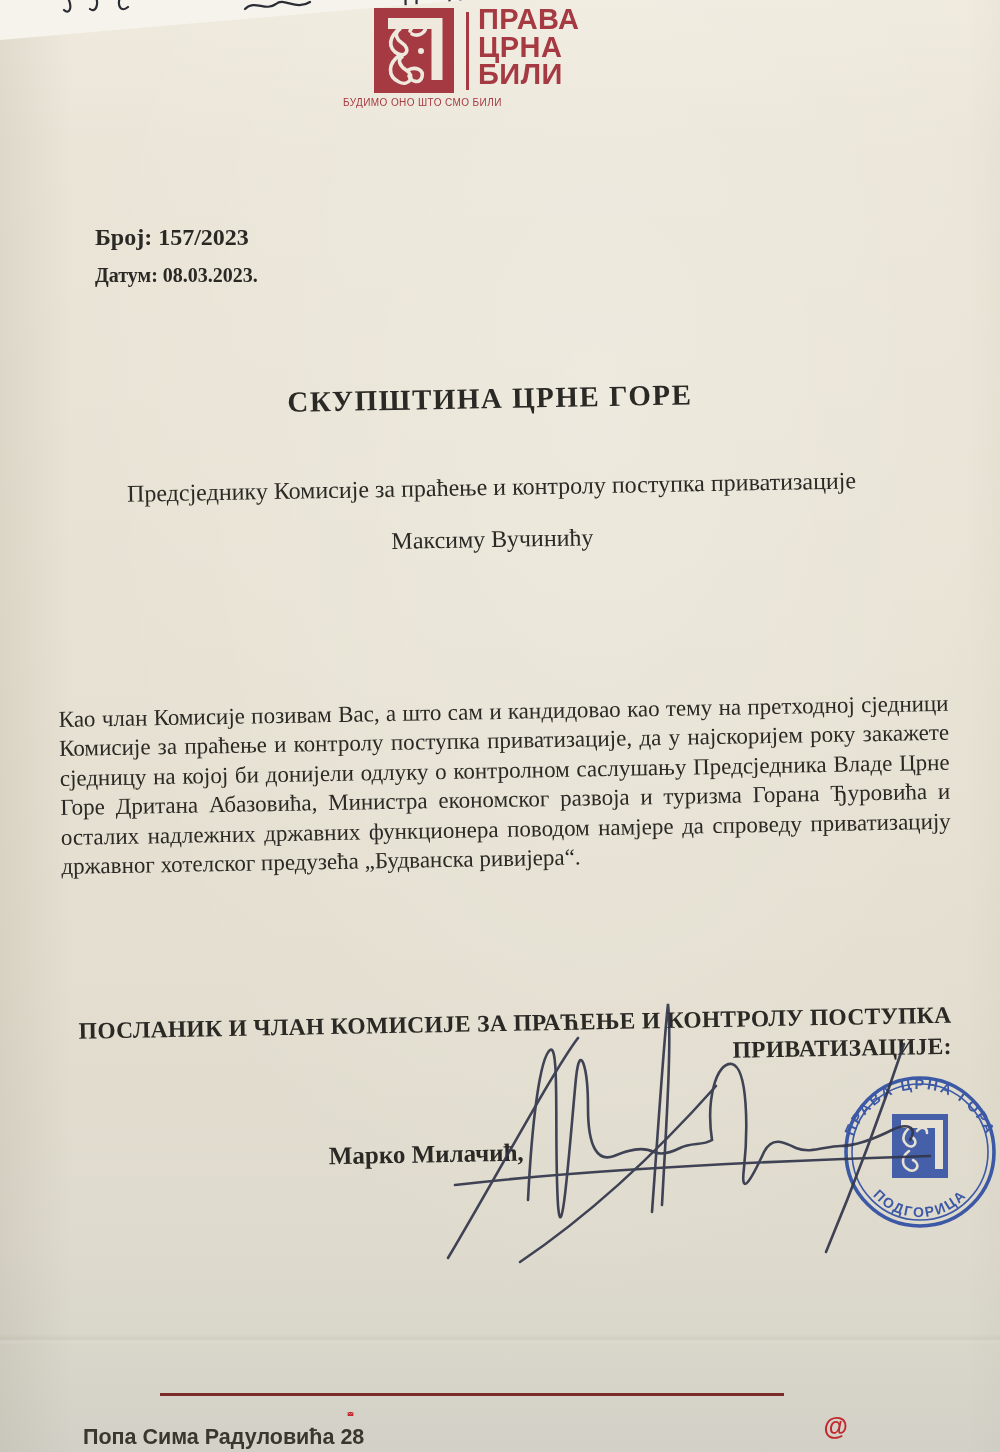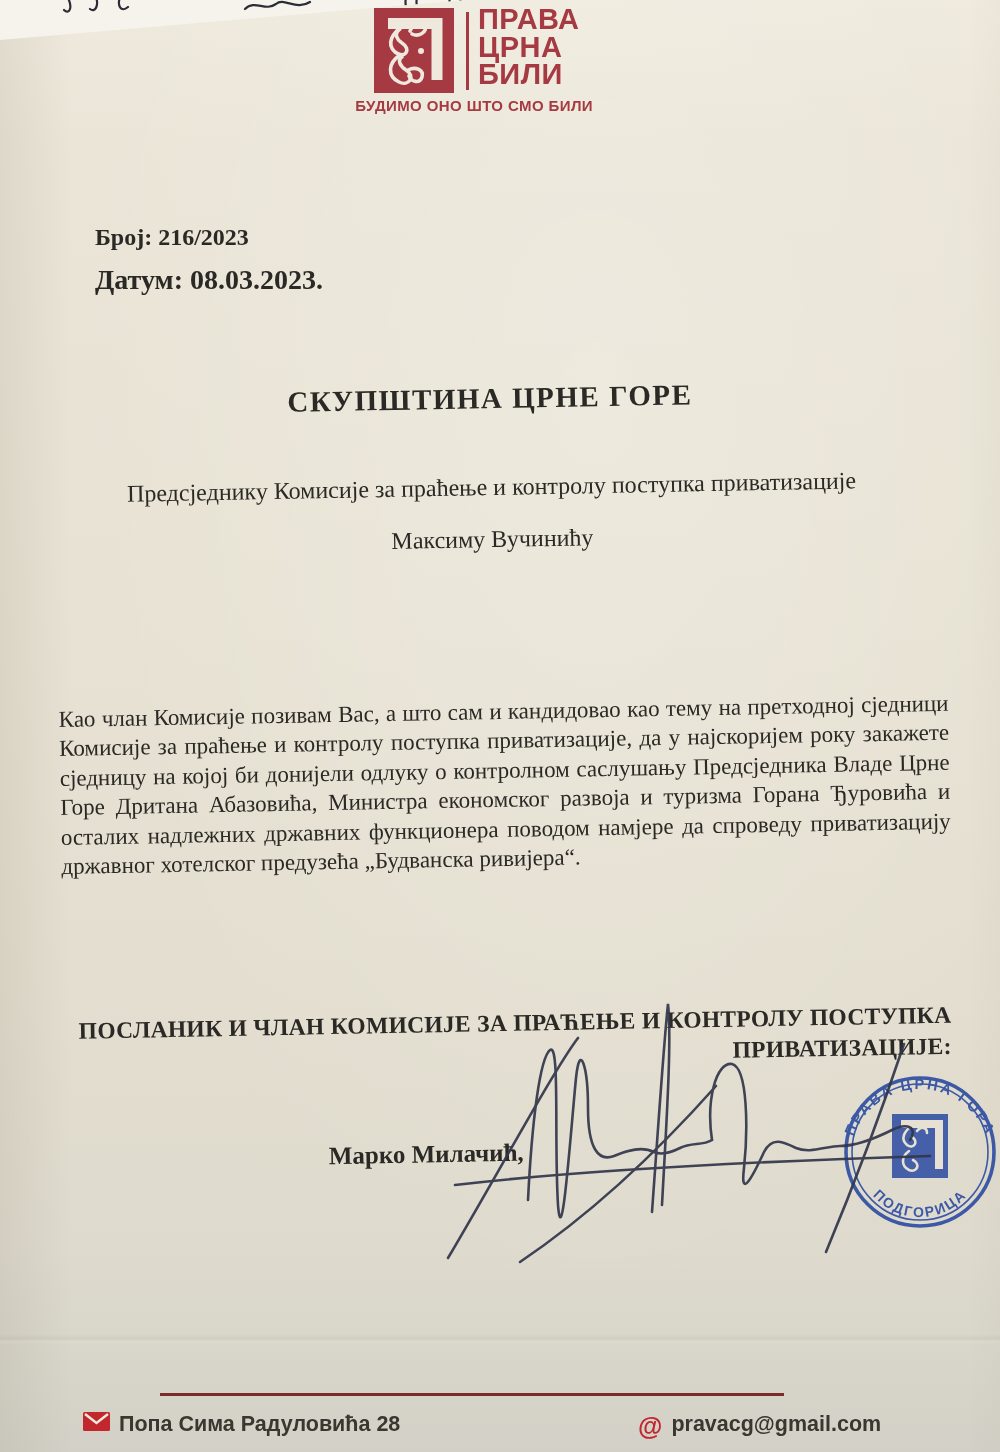--- a/index.html
+++ b/index.html
@@ -19,45 +19,45 @@
   }
   .behind-sheet svg{position:absolute;left:0;top:0;}
   .fold-shadow{position:absolute;left:0;top:1334px;width:100%;height:10px;
     background:linear-gradient(180deg,rgba(90,80,60,0) 0%,rgba(90,80,60,0.06) 45%,rgba(255,255,255,0.10) 80%,rgba(255,255,255,0) 100%);}
   
   .brand{color:#a63a42;}
   .logo-emblem{position:absolute;left:374px;top:8px;}
   .logo-divider{position:absolute;left:466px;top:12px;width:3px;height:78px;background:#a63a42;}
   .logo-name{position:absolute;left:478px;top:6px;font-family:"Liberation Sans","DejaVu Sans",sans-serif;
     font-weight:bold;font-size:29px;line-height:27.5px;letter-spacing:0.5px;}
-  .logo-tagline{position:absolute;left:343px;top:97px;width:250px;text-align:right;
-    font-family:"Liberation Sans","DejaVu Sans",sans-serif;font-weight:bold;font-size:15px;letter-spacing:0.4px;}
+  .logo-tagline{position:absolute;left:343px;top:97px;width:250px;text-align:left;
+    font-family:"Liberation Sans","DejaVu Sans",sans-serif;font-weight:normal;font-size:10px;letter-spacing:0.4px;}
   
   .doc-number{position:absolute;left:95px;top:224px;font-weight:bold;font-size:24px;}
-  .doc-date{position:absolute;left:95px;top:264px;font-weight:bold;font-size:28px;text-align:center;}
+  .doc-date{position:absolute;left:95px;top:264px;font-weight:bold;font-size:20px;text-align:center;}
   
   .tilt{position:absolute;left:0;top:0;width:1000px;height:1452px;
     transform:rotate(-1.05deg);transform-origin:500px 950px;}
   .institution{position:absolute;left:0;top:382px;width:1000px;text-align:center;
     font-weight:bold;font-size:29px;letter-spacing:1.5px;}
   .addr1{position:absolute;left:0;top:474px;width:1000px;text-align:center;font-size:24px;}
   .addr2{position:absolute;left:0;top:526px;width:1000px;text-align:center;font-size:24px;}
   .body-par{position:absolute;left:63px;top:697px;width:890px;font-size:23px;line-height:29.4px;}
   .body-line{text-align:justify;text-align-last:justify;white-space:nowrap;}
   .body-line.last{text-align:left;text-align-last:left;}
   .closing{position:absolute;left:60px;top:1008px;width:890px;text-align:right;
     font-weight:bold;font-size:23.5px;line-height:31px;letter-spacing:0.3px;}
   .signatory{position:absolute;left:325px;top:1139px;font-weight:bold;font-size:25px;}
   
   .signature{position:absolute;left:430px;top:990px;}
   .stamp{position:absolute;left:835px;top:1067px;opacity:0.9;}
   
   .footer-divider{position:absolute;left:160px;top:1393px;width:624px;height:3px;background:#7c2b2b;}
-  .footer-item{position:absolute;top:1412px;height:38px;display:flex;align-items:flex-start;gap:9px;
-    font-family:"Liberation Sans","DejaVu Sans",sans-serif;font-weight:bold;font-size:21.5px;color:#3a372f;}
+  .footer-item{position:absolute;top:1412px;height:38px;display:flex;align-items:flex-end;gap:9px;
+    font-family:"Liberation Sans","DejaVu Sans",sans-serif;font-weight:bold;font-size:21.5px;color:#3a372f;flex-direction:column;}
   .f-address{left:83px;}
   .f-phone{left:414px;}
   .f-email{left:638px;}
   .at-glyph{color:#c1272d;font-size:25px;font-weight:bold;font-family:"Liberation Sans","DejaVu Sans",sans-serif;}
 </style>
 </head>
 <body>
 
 <div class="page">
 
@@ -88,21 +88,21 @@
     <circle cx="47" cy="43" r="3" fill="#efe9dd"></circle>
   </svg>
   <div class="logo-divider"></div>
   <div class="logo-name brand">
     <div>ПРАВА</div>
     <div>ЦРНА</div>
     <div>БИЛИ</div>
   </div>
   <div class="logo-tagline brand">БУДИМО ОНО ШТО СМО БИЛИ</div>
 
-  <div class="doc-number">Број: 216/2023</div>
+  <div class="doc-number">Број: 157/2023</div>
   <div class="doc-date">Датум: 08.03.2023.</div>
 
   <div class="tilt">
     <div class="institution">СКУПШТИНА ЦРНЕ ГОРЕ</div>
     <div class="addr1">Предсједнику Комисије за праћење и контролу поступка приватизације</div>
     <div class="addr2">Максиму Вучинићу</div>
 
     <div class="body-par">
       <div class="body-line">Као члан Комисије позивам Вас, а што сам и кандидовао као тему на претходној сједници</div>
       <div class="body-line">Комисије за праћење и контролу поступка приватизације, да у најскоријем року закажете</div>

